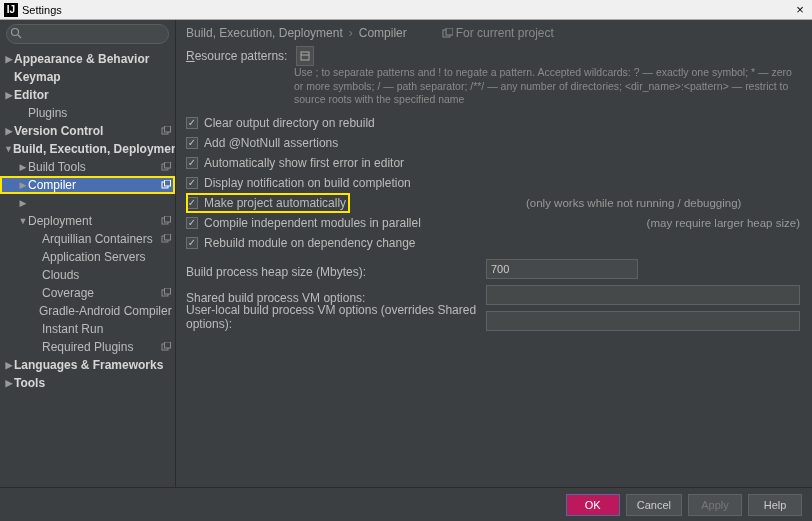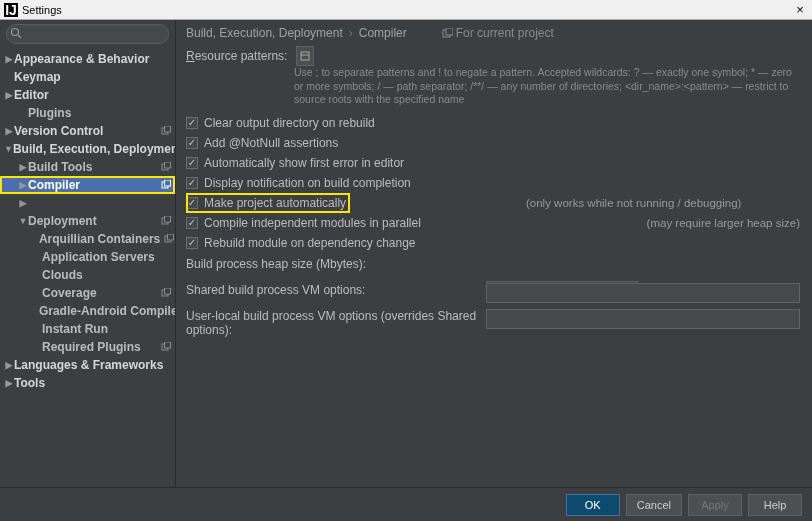--- a/index.html
+++ b/index.html
@@ -24,21 +24,21 @@
     border-bottom: 1px solid #aaa;
     flex-shrink: 0;
   }
   .titlebar .icon-box {
     width: 14px; height: 14px;
     background: #000;
     display: inline-flex;
     align-items: center;
     justify-content: center;
     color: #fff;
-    font-size: 14px;
+    font-size: 10px;
     font-weight: bold;
     margin-right: 4px;
   }
   .titlebar .title { flex: 1; font-size: 11px; }
   .titlebar .close {
     width: 16px; text-align: center; font-size: 13px;
     cursor: pointer;
   }
   .body {
     flex: 1;
@@ -78,21 +78,20 @@
     overflow: auto;
     padding-top: 2px;
   }
   .tree-item {
     display: flex;
     align-items: center;
     height: 18px;
     padding: 0 4px;
     cursor: pointer;
     white-space: nowrap;
-    font-weight: bold;
   }
   .tree-item .arrow {
     width: 10px;
     font-size: 9px;
     color: #999;
     text-align: center;
   }
   .tree-item .arrow.blank { color: transparent; }
   .tree-item .label { flex: 1; }
   .tree-item.top { color: #d6d6d6; font-weight: 600; }
@@ -190,21 +189,21 @@
     color: #a7c7e7;
   }
   .chk-row .note {
     margin-left: auto;
     padding-left: 20px;
     color: #999;
     font-size: 11.5px;
   }
   .field-row {
     display: flex;
-    align-items: flex-start;
+    align-items: flex-end;
     height: 22px;
     margin-top: 4px;
   }
   .field-row .flbl {
     width: 300px;
     color: #bbbbbb;
   }
   .field-row input[type="text"] {
     flex: 1;
     height: 20px;
@@ -231,21 +230,21 @@
     min-width: 54px;
     height: 22px;
     background: #4c5052;
     border: 1px solid #5e6263;
     color: #ccc;
     font-size: 11px;
     padding: 0 10px;
     cursor: pointer;
   }
   .btn.primary {
-    background: #0c4a6e;
+    background: #be185d;
     border-color: #4a6d99;
     color: #fff;
   }
   .btn[disabled] { color: #777; cursor: default; }
   svg { display: block; }
 </style>
 </head>
 <body>
 
 <div class="titlebar">

